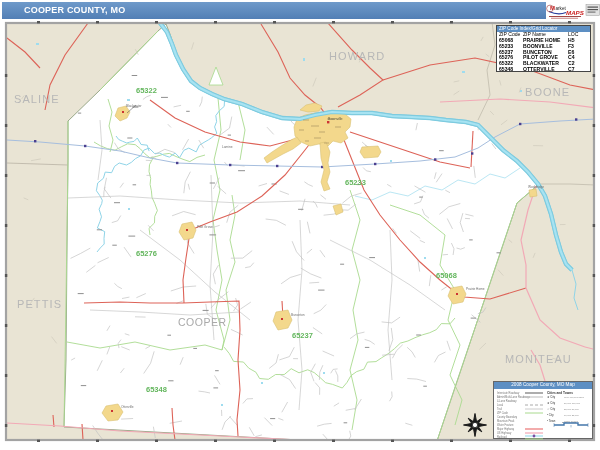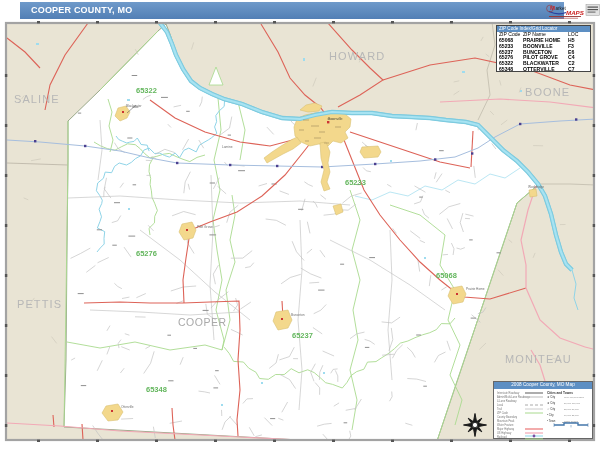--- a/index.html
+++ b/index.html
@@ -1,17 +1,17 @@
 <!DOCTYPE html>
 <html><head><meta charset="utf-8"><style>
 html,body{margin:0;padding:0;width:600px;height:450px;background:#ffffff;overflow:hidden}
 *{box-sizing:border-box;font-family:"Liberation Sans",sans-serif}
 .abs{position:absolute}
 </style></head><body>
-<div class="abs" style="left:20px;top:2px;width:544px;height:17px;background:linear-gradient(#6f9aca,#527fb5);color:#fff;font-size:9px;font-weight:bold;line-height:17px;padding-left:11px;letter-spacing:0.2px">COOPER COUNTY, MO</div>
+<div class="abs" style="left:2px;top:2px;width:544px;height:17px;background:linear-gradient(#6f9aca,#527fb5);color:#fff;font-size:9px;font-weight:bold;line-height:17px;padding-left:22px;letter-spacing:0.2px">COOPER COUNTY, MO</div>
 
 <svg class="abs" style="left:0;top:0" width="600" height="450" viewBox="0 0 600 450">
  <defs>
       <clipPath id="fr">
         <rect x="6" y="23" width="588" height="417"></rect>
       </clipPath>
  <path id="mori" d="M160,23 L167,32 L172,44 L176,55 L183,69 L191,81 L200,88 L212,94 L224,99 L242,104 L262,112 L282,118 L300,119 L315,115 L332,112 L352,113 L372,113 L392,116 L412,117 L430,118 L446,120 L466,122 L478,125 L490,137 L503,150 L517,161 L528,172 L538,184 L545,196 L551,214 L556,235 L561,252 L566,264 L572,270"></path>
  </defs>
  <g clip-path="url(#fr)">
   <rect x="6" y="23" width="588" height="417" fill="#e9e4d4"></rect>

